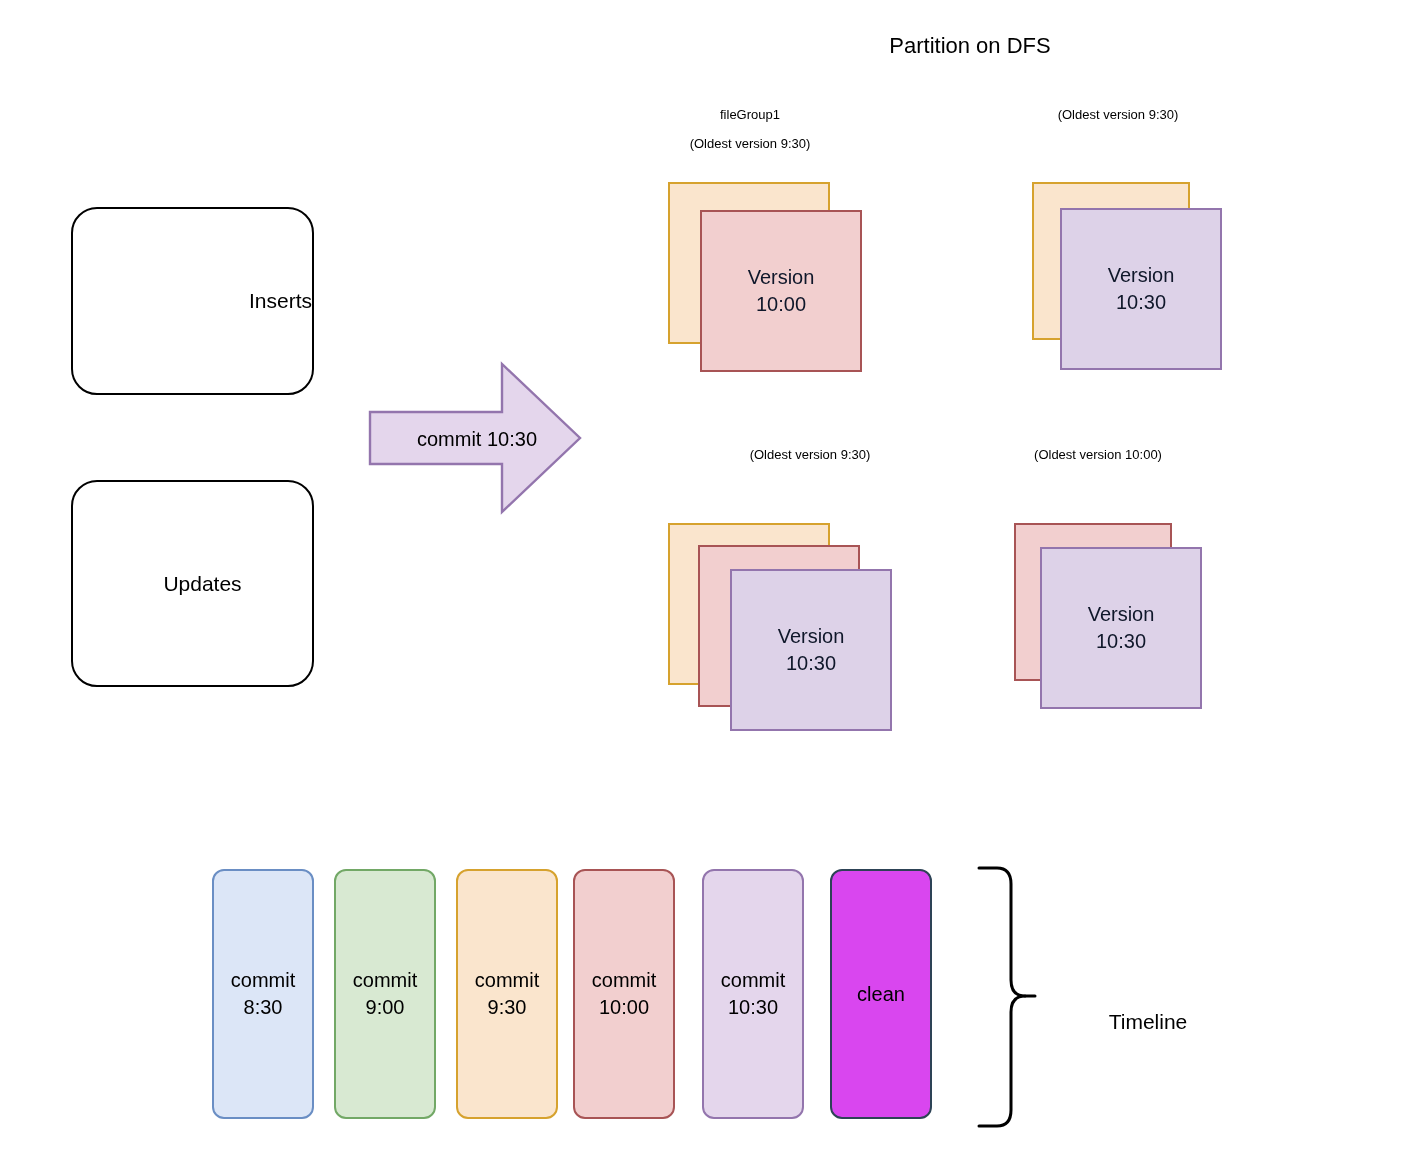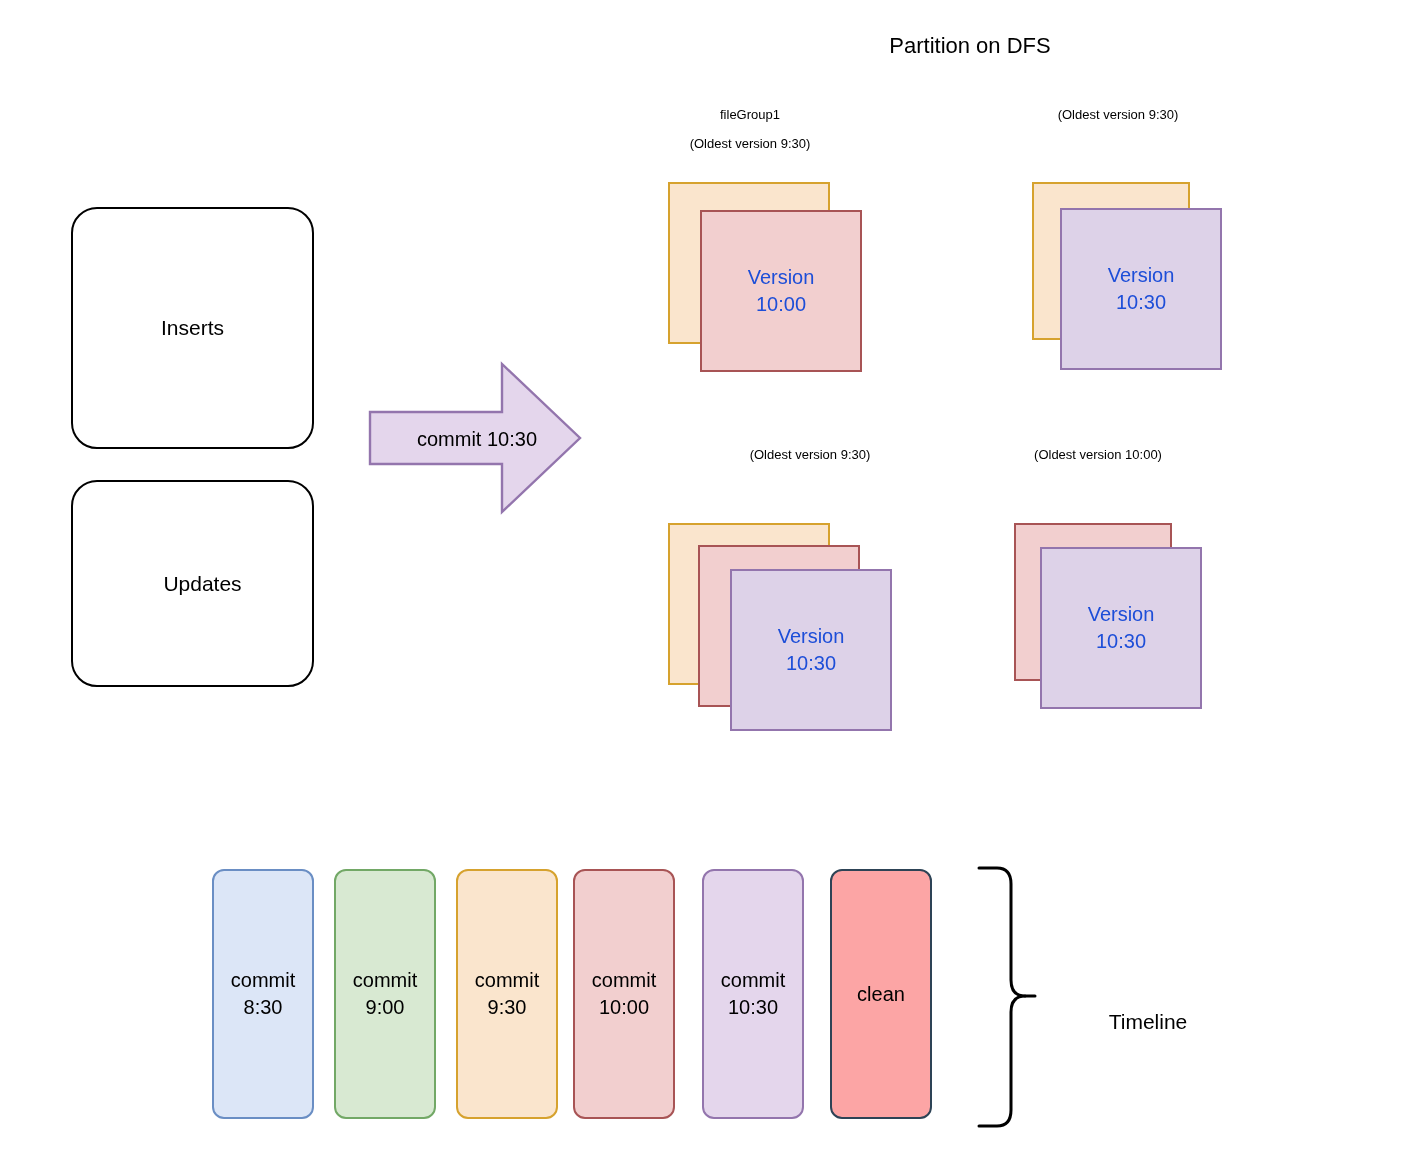--- a/index.html
+++ b/index.html
@@ -33,21 +33,21 @@
   .source-box {
     border: 2.2px solid #000000;
     border-radius: 26px;
     background: #ffffff;
     display: flex;
     align-items: center;
     justify-content: center;
     font-size: 21px;
     box-sizing: border-box;
   }
-  #source-box-inserts { left: 71px; top: 207px; width: 243px; height: 242px; }
+  #source-box-inserts { left: 71px; top: 207px; width: 243px; height: 188px; justify-content: flex-end; }
   #source-box-updates { left: 71px; top: 480px; width: 243px; height: 207px; padding-left: 20px; }
 
   
   #commit-arrow-wrap {
     left: 368px;
     top: 358px;
     width: 214px;
     height: 160px;
   }
   #commit-arrow-wrap svg { display: block; }
@@ -81,21 +81,21 @@
   .card-red    { background: #f2cfcf; border-color: #a85455; }
   .card-purple { background: #ddd2e8; border-color: #9375ad; }
   .card-label {
     position: absolute;
     left: 0; right: 0;
     top: 50%;
     transform: translateY(-50%);
     text-align: center;
     font-size: 20px;
     line-height: 27px;
-    color: #1d4ed8;
+    color: #0f172a;
     white-space: pre-line;
   }
 
   
   #fg1-label { left: 580px; top: 100px; }
   #fg1-stack { left: 668px; top: 182px; width: 200px; height: 192px; }
   #fg2-label { left: 640px; top: 440px; }
   #fg2-stack { left: 668px; top: 523px; width: 228px; height: 208px; }
   #fg3-label { left: 948px; top: 100px; }
   #fg3-stack { left: 1032px; top: 182px; width: 192px; height: 190px; }
@@ -209,21 +209,21 @@
 9:30</span>
 </div>
 <div class="timeline-box" style="left:573px; background:#f2cfcf; border-color:#a85455;">
   <span>commit
 10:00</span>
 </div>
 <div class="timeline-box" style="left:702px; background:#e4d6ec; border-color:#9375ad;">
   <span>commit
 10:30</span>
 </div>
-<div class="timeline-box" style="left:830px; background:#fca5a5; border-color:#2d4356;">
+<div class="timeline-box" style="left:830px; background:#d946ef; border-color:#2d4356;">
   <span>clean</span>
 </div>
 
 <div class="abs" id="timeline-brace">
   <svg width="80" height="270" viewBox="0 0 80 270">
     <path d="M 4 6 L 22 6 Q 36 6 36 22 L 36 118 Q 36 134 50 134 Q 36 134 36 150 L 36 248 Q 36 264 22 264 L 4 264" fill="none" stroke="#000000" stroke-width="3" stroke-linecap="round" stroke-linejoin="round"></path>
     <path d="M 50 134 L 60 134" fill="none" stroke="#000000" stroke-width="3" stroke-linecap="round"></path>
   </svg>
 </div>
 <div class="abs" id="timeline-label">Timeline</div>

